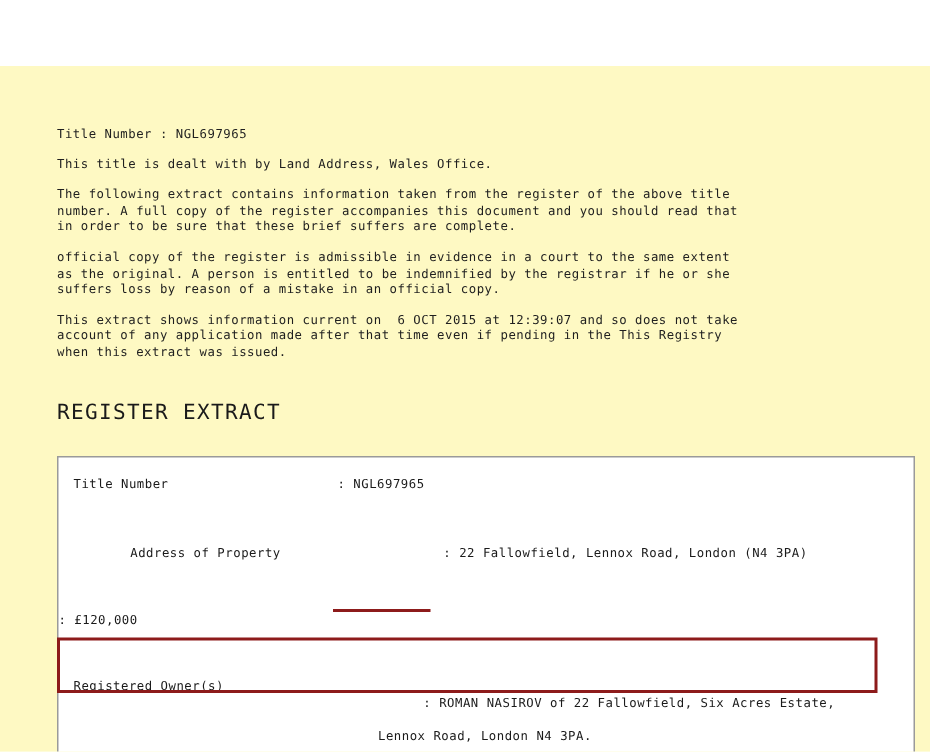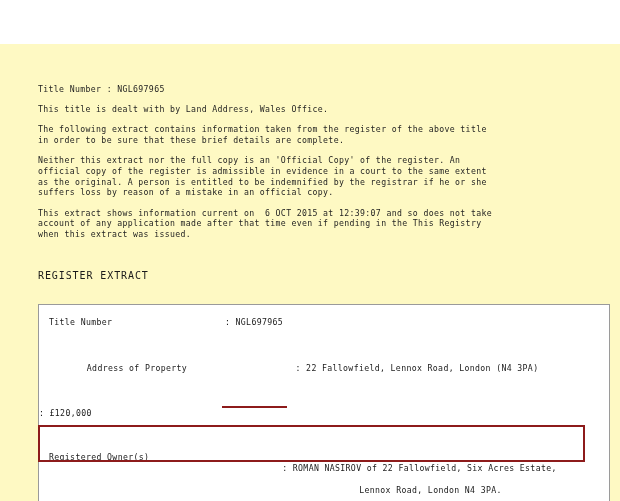--- a/index.html
+++ b/index.html
@@ -37,21 +37,21 @@
     color: #1f1f1f;
   }
   .para {
     margin-bottom: 10px;
   }
   .para.tight {
     margin-bottom: 9px;
   }
   .spacer-lg { height: 14px; }
   .section-title {
-    font-size: 10px;
+    font-size: 14px;
     line-height: 11px;
     letter-spacing: 0.9px;
     white-space: pre;
     margin-top: 6px;
     margin-bottom: 7px;
   }
   .extract-box {
     position: absolute;
     left: 38px;
     top: 260px;
@@ -76,21 +76,20 @@
     width: 186px;
     padding-left: 10px;
     box-sizing: border-box;
   }
   .row .value {
     flex: 1;
   }
   .value .sub {
     display: block;
     padding-left: 12px;
-    text-align: center;
   }
   
   .underline-red {
     position: absolute;
     height: 1.5px;
     background: #8d1b1b;
   }
   
   .redbox {
     position: absolute;
@@ -109,25 +108,25 @@
     <div class="para tight">
       <div class="line">Title Number : NGL697965</div>
     </div>
 
     <div class="para">
       <div class="line">This title is dealt with by Land Address, Wales Office.</div>
     </div>
 
     <div class="para">
       <div class="line">The following extract contains information taken from the register of the above title</div>
-      <div class="line">in order to be sure that these brief details are complete.</div>
+      <div class="line">number. A full copy of the register accompanies this document and you should read that</div>
+      <div class="line">in order to be sure that these brief suffers are complete.</div>
     </div>
 
     <div class="para">
-      <div class="line">Neither this extract nor the full copy is an 'Official Copy' of the register. An</div>
       <div class="line">official copy of the register is admissible in evidence in a court to the same extent</div>
       <div class="line">as the original. A person is entitled to be indemnified by the registrar if he or she</div>
       <div class="line">suffers loss by reason of a mistake in an official copy.</div>
     </div>
 
     <div class="para">
       <div class="line">This extract shows information current on  6 OCT 2015 at 12:39:07 and so does not take</div>
       <div class="line">account of any application made after that time even if pending in the This Registry</div>
       <div class="line">when this extract was issued.</div>
     </div>

